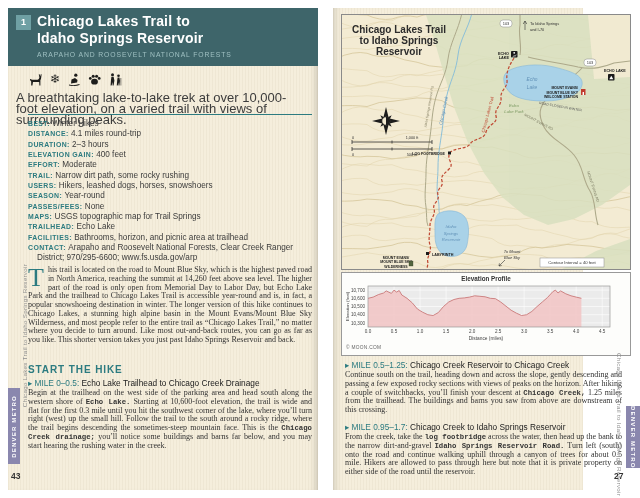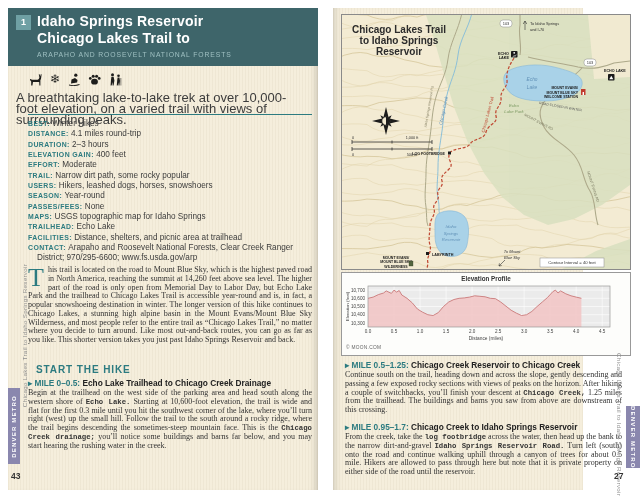--- a/index.html
+++ b/index.html
@@ -31,24 +31,24 @@
   .stat-row{font-size:8.2px;line-height:10.35px;color:#3c3c3c;padding-left:9px;text-indent:-9px;}
   .stat-label{color:#2c7b80;font-weight:bold;font-size:6.9px;letter-spacing:.4px;}
 
   .intro{position:absolute;left:20px;top:258px;width:284px;margin:0;
          font-family:"Liberation Serif",serif;font-size:8px;line-height:8.75px;
          text-align:justify;color:#333;}
   .dropcap{float:left;font-size:26px;line-height:21px;color:#2c7b80;padding:1px 4px 0 0;
            font-family:"Liberation Serif",serif;}
 
   .start-heading{position:absolute;left:20px;top:356px;font-size:10px;letter-spacing:.9px;
-                 color:#2c7b80;font-weight:bold;padding-left:8px;}
+                 color:#2c7b80;font-weight:bold;}
 
   .mile-header{position:absolute;width:284px;font-size:8.3px;line-height:10px;color:#222;margin:0;}
-  .mile-header .b{font-weight:bold;}
+  .mile-header .b{font-weight:normal;}
   .accent{color:#2c7b80;}
   .body-rich{position:absolute;width:284px;margin:0;font-family:"Liberation Serif",serif;
              font-size:8px;line-height:8.75px;text-align:justify;color:#333;}
   .body-rich .b{font-family:Liberation Mono, monospace;font-weight:bold;font-size:7.3px;}
 
   #mile1-h{left:20px;top:370px;}
   #mile1-b{left:20px;top:381px;}
 
   
   .margin-title{position:absolute;font-size:6.2px;color:#8e8e8e;letter-spacing:.3px;white-space:nowrap;}
@@ -84,22 +84,22 @@
 </style>
 </head>
 <body>
 
 <div class="spread">
 
   <div class="page page-left">
     <div class="hdr">
       <div class="badge">1</div>
       <div class="title">
+        <div>Chicago Lakes Trail to</div>
         <div>Idaho Springs Reservoir</div>
-        <div>Chicago Lakes Trail to</div>
       </div>
       <div class="subtitle">ARAPAHO AND ROOSEVELT NATIONAL FORESTS</div>
     </div>
 
     <div class="icon-row">
       <span>
           <svg width="15" height="13" viewBox="0 0 15 13">
             <path d="M3.2,12.5 L3.2,8.6 Q2,7.8 2,6 L2.9,6 Q3.1,6.8 4.2,6.8 L9.6,6.8 Q11.2,6.6 11.4,4.6 L10.8,1.2 L11.6,1.2 L12.2,3.4 L12.8,1.2 L13.6,1.2 L13.2,4.4 Q13,6.4 12.4,7 L12.4,12.5 L11.4,12.5 L11.2,9 L5,9 L4.4,12.5 Z" fill="#1d1d1b"></path>
           </svg>
         </span>
@@ -133,27 +133,27 @@
 
     <div class="description">A breathtaking lake-to-lake trek at over 10,000-foot elevation, on a varied trail with views of surrounding peaks.</div>
     <div class="desc-rule"></div>
 
     <div class="stats" id="stats-list">
         <div class="stat-row"><span class="stat-label">BEST: </span><span class="stat-value">Winter Hikes</span></div>
         <div class="stat-row"><span class="stat-label">DISTANCE: </span><span class="stat-value">4.1 miles round-trip</span></div>
         <div class="stat-row"><span class="stat-label">DURATION: </span><span class="stat-value">2–3 hours</span></div>
         <div class="stat-row"><span class="stat-label">ELEVATION GAIN: </span><span class="stat-value">400 feet</span></div>
         <div class="stat-row"><span class="stat-label">EFFORT: </span><span class="stat-value">Moderate</span></div>
-        <div class="stat-row"><span class="stat-label">TRAIL: </span><span class="stat-value">Narrow dirt path, some rocky popular</span></div>
+        <div class="stat-row"><span class="stat-label">TRAIL: </span><span class="stat-value">Narrow dirt path, some rocky rushing</span></div>
         <div class="stat-row"><span class="stat-label">USERS: </span><span class="stat-value">Hikers, leashed dogs, horses, snowshoers</span></div>
         <div class="stat-row"><span class="stat-label">SEASON: </span><span class="stat-value">Year-round</span></div>
         <div class="stat-row"><span class="stat-label">PASSES/FEES: </span><span class="stat-value">None</span></div>
-        <div class="stat-row"><span class="stat-label">MAPS: </span><span class="stat-value">USGS topographic map for Idaho Springs</span></div>
+        <div class="stat-row"><span class="stat-label">MAPS: </span><span class="stat-value">USGS topographic map for Trail Springs</span></div>
         <div class="stat-row"><span class="stat-label">TRAILHEAD: </span><span class="stat-value">Echo Lake</span></div>
-        <div class="stat-row"><span class="stat-label">FACILITIES: </span><span class="stat-value">Distance, shelters, and picnic area at trailhead</span></div>
+        <div class="stat-row"><span class="stat-label">FACILITIES: </span><span class="stat-value">Bathrooms, horizon, and picnic area at trailhead</span></div>
         <div class="stat-row"><span class="stat-label">CONTACT: </span><span class="stat-value">Arapaho and Roosevelt National Forests, Clear Creek Ranger District; 970/295-6600; www.fs.usda.gov/arp</span></div>
       </div>
 
     <p class="intro"><span class="dropcap">T</span><span>his trail is located on the road to Mount Blue Sky, which is the highest paved road in North America, reaching the summit at 14,260 feet above sea level. The higher part of the road is only open from Memorial Day to Labor Day, but Echo Lake Park and the trailhead to Chicago Lakes Trail is accessible year-round and is, in fact, a popular snowshoeing destination in winter. The longer version of this hike continues to Chicago Lakes, a stunning high alpine basin in the Mount Evans/Mount Blue Sky Wilderness, and most people refer to the entire trail as “Chicago Lakes Trail,” no matter where you decide to turn around. Like most out-and-back routes, you can go as far as you like. This shorter version takes you just past Idaho Springs Reservoir and back.</span></p>
 
     <div class="start-heading">START THE HIKE</div>
 
     <p class="mile-header" id="mile1-h"><span class="b accent">▸ MILE 0–0.5: </span><span class="b">Echo Lake Trailhead to Chicago Creek Drainage</span></p>
     <p class="body-rich" id="mile1-b"><span>Begin at the trailhead on the west side of the parking area and head south along the western shore of </span><span class="b">Echo Lake.</span><span> Starting at 10,600-foot elevation, the trail is wide and flat for the first 0.3 mile until you hit the southwest corner of the lake, where you’ll turn right (west) up the small hill. Follow the trail to the south around a rocky ridge, where the trail begins descending the sometimes-steep mountain face. This is the </span><span class="b">Chicago Creek drainage;</span><span> you’ll notice some buildings and barns far below, and you may start hearing the rushing water in the creek.</span></p>
 

